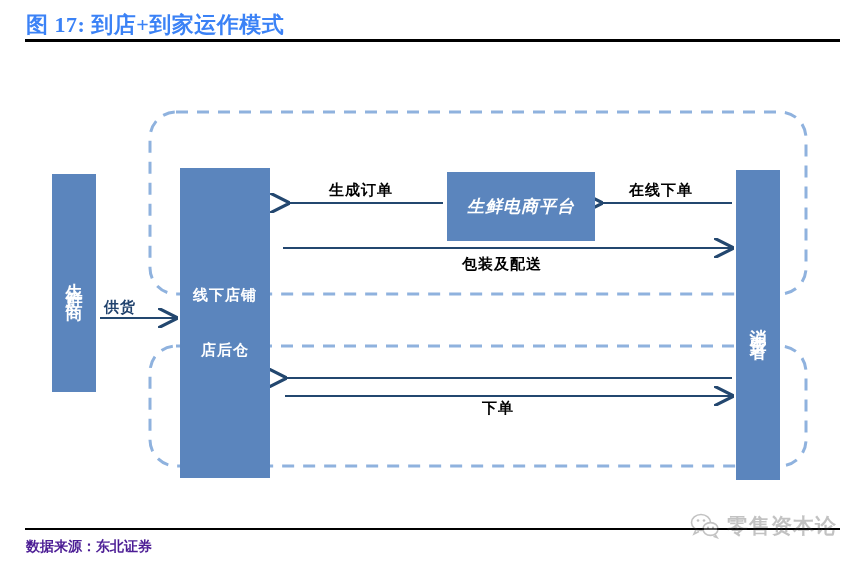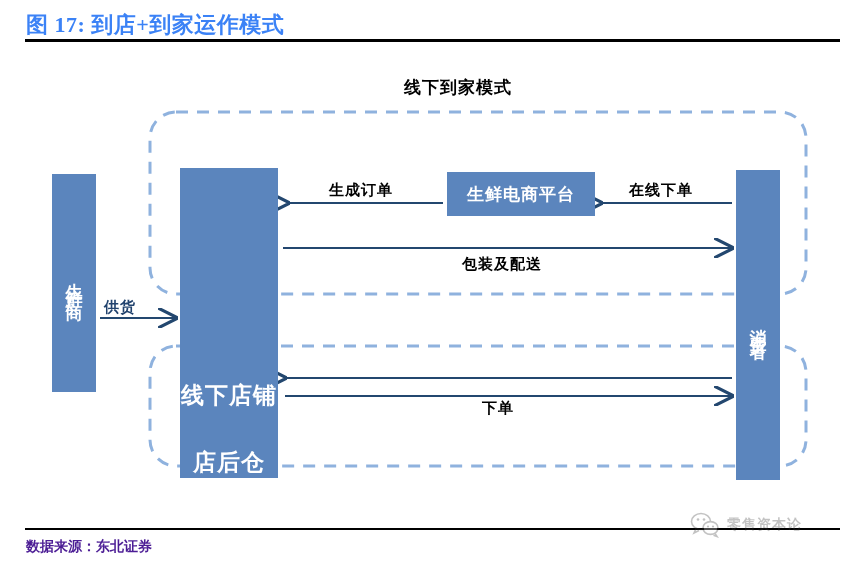--- a/index.html
+++ b/index.html
@@ -61,21 +61,21 @@
     position: absolute;
     left: 690px;
     top: 512px;
     display: flex;
     align-items: center;
     gap: 7px;
     opacity: 0.30;
   }
   #watermark .wm-text {
     font-family: "Liberation Sans", "DejaVu Sans", sans-serif;
-    font-size: 14px;
+    font-size: 21px;
     font-weight: bold;
     color: #3a3a3a;
     letter-spacing: 1px;
     white-space: nowrap;
   }
 
   
   #diagram {
     position: absolute;
     left: 0;
@@ -109,35 +109,35 @@
   }
   #box-supplier {
     left: 52px;
     top: 126px;
     width: 44px;
     height: 218px;
   }
   #box-store {
     left: 180px;
     top: 120px;
-    width: 98px;
+    width: 90px;
     height: 310px;
     flex-direction: column;
     gap: 36px;
-    font-size: 23px;
-    letter-spacing: 1px;
-    justify-content: flex-end;
+    font-size: 15px;
+    letter-spacing: 1px;
   }
   #box-platform {
     left: 447px;
     top: 124px;
     width: 148px;
-    height: 44px;
+    height: 69px;
     font-size: 17px;
     letter-spacing: 1px;
+    font-style: italic;
   }
   #box-consumer {
     left: 736px;
     top: 122px;
     width: 44px;
     height: 310px;
   }
 
   
   .zone-title {
@@ -195,21 +195,20 @@
 
     <line x1="732" y1="155" x2="601" y2="155" stroke="#23476f" stroke-width="2.2" marker-end="url(#arrowL)"></line>
 
     <line x1="283" y1="200" x2="732" y2="200" stroke="#23476f" stroke-width="2.2" marker-end="url(#arrowR)"></line>
 
     <line x1="732" y1="330" x2="285" y2="330" stroke="#23476f" stroke-width="2.2" marker-end="url(#arrowL)"></line>
 
     <line x1="285" y1="348" x2="732" y2="348" stroke="#23476f" stroke-width="2.2" marker-end="url(#arrowR)"></line>
   </svg>
 
-  <div class="zone-title" id="zone-title-top">线下到家模式</div>
 
   <div class="proc-box vertical" id="box-supplier">生鲜厂商</div>
 
   <div class="proc-box" id="box-store">
     <span>线下店铺</span>
     <span>店后仓</span>
   </div>
 
   <div class="proc-box" id="box-platform">生鲜电商平台</div>
 

